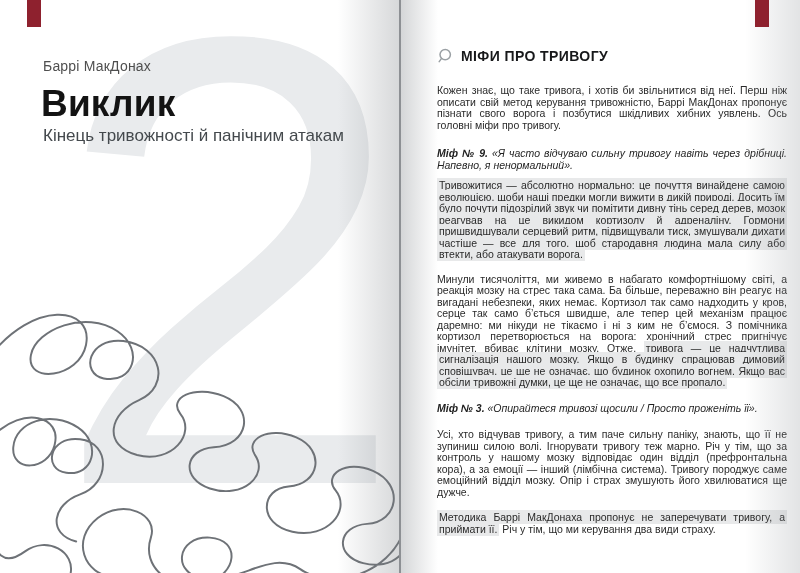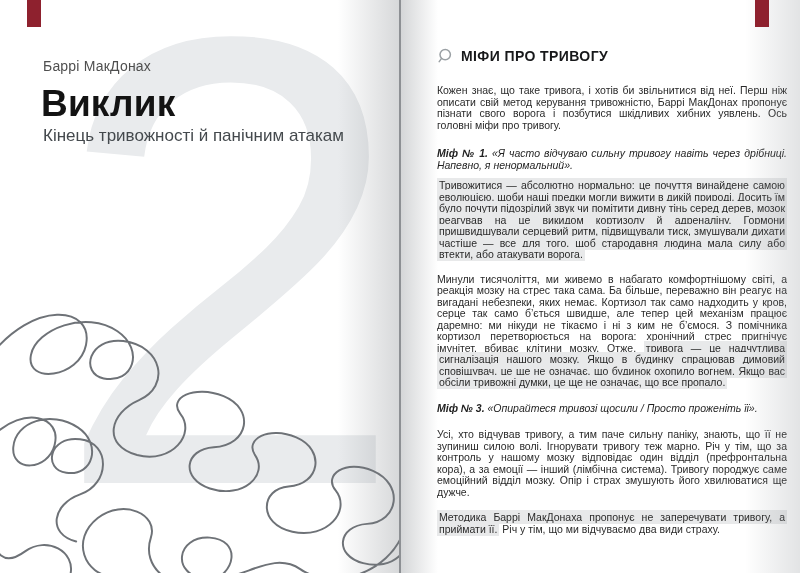--- a/index.html
+++ b/index.html
@@ -119,31 +119,31 @@
           <svg width="15" height="16" viewBox="0 0 15 16">
             <circle cx="8.2" cy="6.6" r="5.2" stroke="#9aa0a4" stroke-width="1.5" fill="none"></circle>
             <line x1="4.4" y1="10.6" x2="2.2" y2="13.6" stroke="#9aa0a4" stroke-width="1.5" stroke-linecap="round"></line>
           </svg>
         </span>
         <span class="hdr-title">МІФИ ПРО ТРИВОГУ</span>
       </div>
 
       <p class="body-text intro">Кожен знає, що таке тривога, і хотів би звільнитися від неї. Перш ніж описати свій метод керування тривожністю, Баррі МакДонах пропонує пізнати свого ворога і позбутися шкідливих хибних уявлень. Ось головні міфи про тривогу.</p>
 
-      <p class="myth"><b>Міф № 1.</b><span> «Я часто відчуваю сильну тривогу навіть через дрібниці. Напевно, я ненормальний».</span></p>
+      <p class="myth"><b>Міф № 9.</b><span> «Я часто відчуваю сильну тривогу навіть через дрібниці. Напевно, я ненормальний».</span></p>
 
       <p class="body-text para-highlight"><span class="hl">Тривожитися — абсолютно нормально: це почуття винайдене самою еволюцією, щоби наші предки могли вижити в дикій природі. Досить їм було почути підозрілий звук чи помітити дивну тінь серед дерев, мозок реагував на це викидом кортизолу й адреналіну. Гормони пришвидшували серцевий ритм, підвищували тиск, змушували дихати частіше — все для того, щоб стародавня людина мала силу або втекти, або атакувати ворога.</span></p>
 
       <p class="body-text"><span>Минули тисячоліття, ми живемо в набагато комфортнішому світі, а реакція мозку на стрес така сама. Ба більше, переважно він реагує на вигадані небезпеки, яких немає. Кортизол так само надходить у кров, серце так само б’ється швидше, але тепер цей механізм працює даремно: ми нікуди не тікаємо і ні з ким не б’ємося. З помічника кортизол перетворюється на ворога: хронічний стрес пригнічує імунітет, вбиває клітини мозку. Отже, </span><span class="hl">тривога — це надчутлива сигналізація нашого мозку. Якщо в будинку спрацював димовий сповіщувач, це ще не означає, що будинок охопило вогнем. Якщо вас обсіли тривожні думки, це ще не означає, що все пропало.</span></p>
 
       <p class="myth" style="margin-bottom:15px"><b>Міф № 3.</b><span> «Опирайтеся тривозі щосили / Просто проженіть її».</span></p>
 
       <p class="body-text">Усі, хто відчував тривогу, а тим паче сильну паніку, знають, що її не зупиниш силою волі. Ігнорувати тривогу теж марно. Річ у тім, що за контроль у нашому мозку відповідає один відділ (префронтальна кора), а за емоції — інший (лімбічна система). Тривогу породжує саме емоційний відділ мозку. Опір і страх змушують його хвилюватися ще дужче.</p>
 
-      <p class="body-text"><span class="hl">Методика Баррі МакДонаха пропонує не заперечувати тривогу, а приймати її.</span><span> Річ у тім, що ми відчуваємо два види страху.</span></p>
+      <p class="body-text"><span class="hl">Методика Баррі МакДонаха пропонує не заперечувати тривогу, а приймати її.</span><span> Річ у тім, що ми керування два види страху.</span></p>
     </div>
   </div>
 
   <div class="spine-line"></div>
   <div class="outer-edge-right"></div>
 
   <div class="tab tab-left"></div>
   <div class="tab tab-right"></div>
 
 </div>

